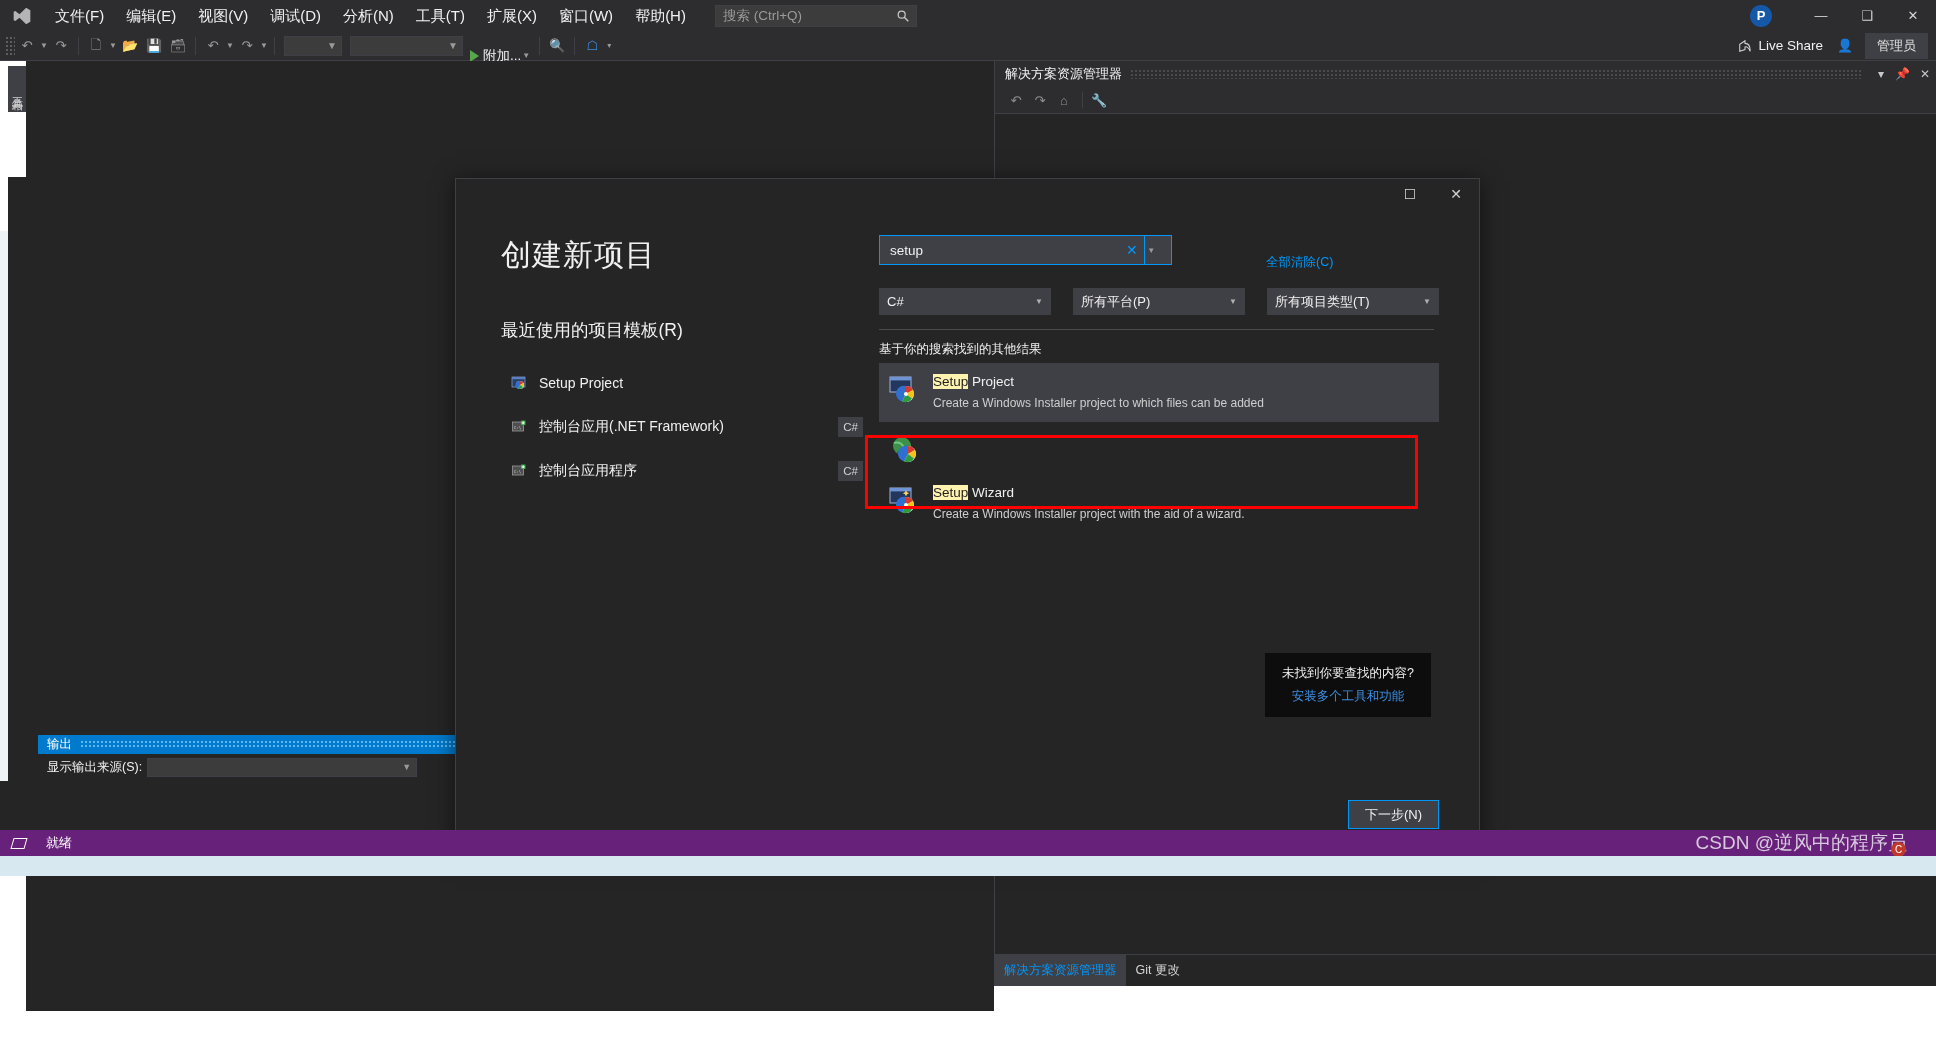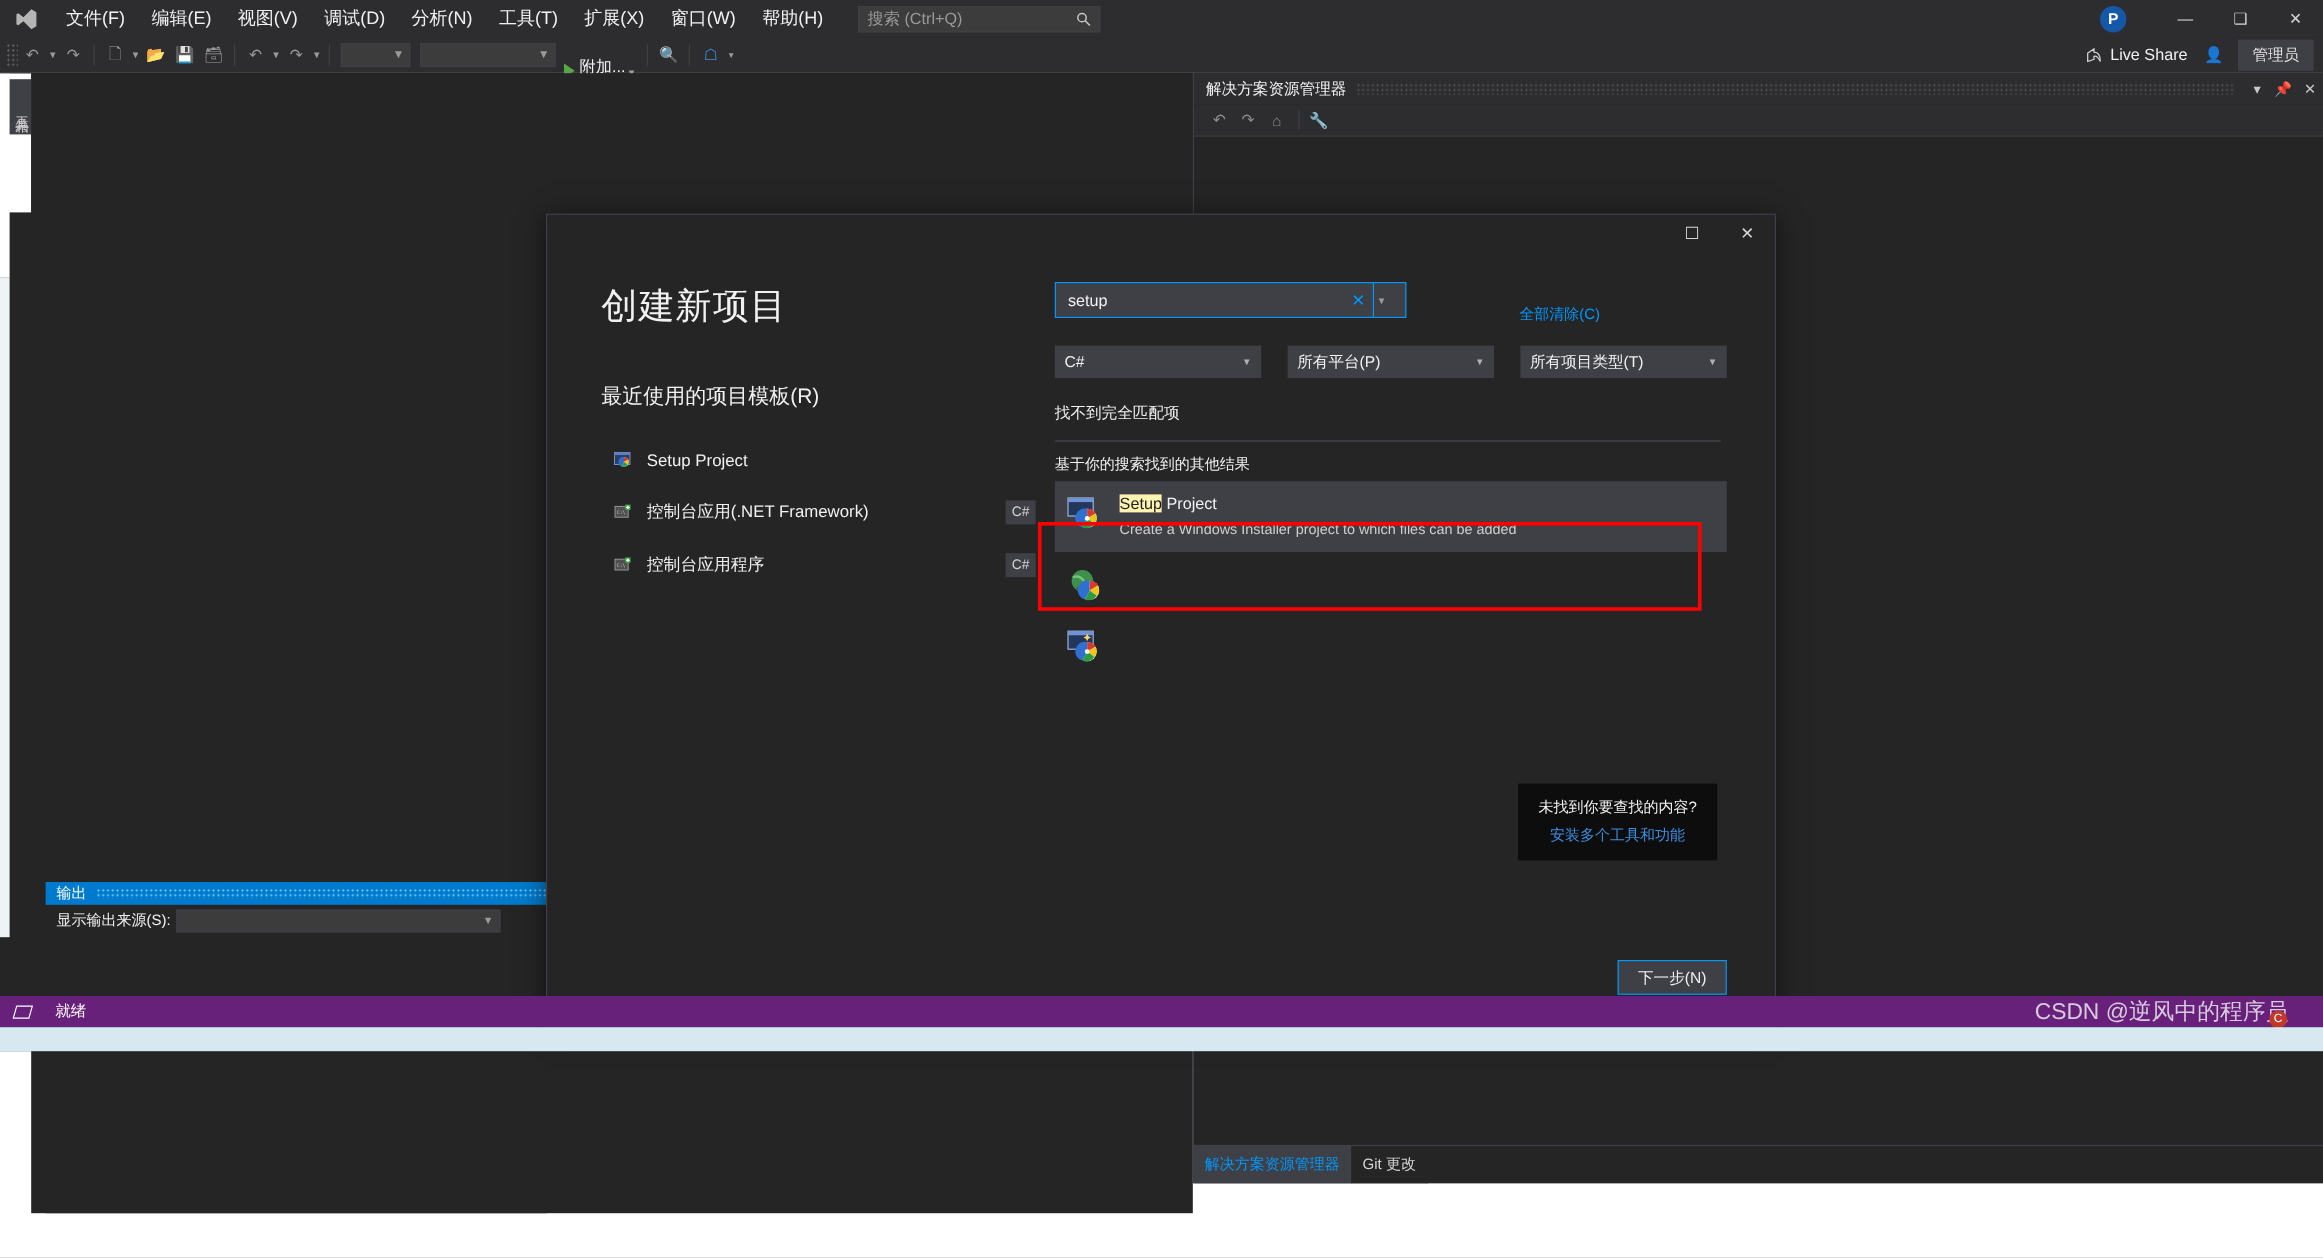--- a/index.html
+++ b/index.html
@@ -76,21 +76,21 @@
     margin: 0 1px; color:#9a9a9a; font-size:13px; }
   .tb-caret { font-size: 8px; color:#9a9a9a; width:10px; text-align:center;}
   .tb-sep { width:1px; height:18px; background:#3f3f46; margin:0 5px; }
   .tb-combo {
     height: 20px; background:#3c3c3c; border:1px solid #3f3f46; margin: 0 4px;
     display:flex; align-items:center; justify-content:flex-end; padding-right:4px;
     color:#9a9a9a; font-size:10px;
   }
   .tb-combo.w1 { width: 58px; }
   .tb-combo.w2 { width: 113px; }
-  .tb-run { display:flex; align-items:flex-end; color:#f1f1f1; font-size:13.5px; padding:0 3px;margin-top:20px;}
+  .tb-run { display:flex; align-items:center; color:#f1f1f1; font-size:13.5px; padding:0 3px;margin-top:20px;}
   .tri-green { width:0;height:0;border-left:9px solid #57a64a;border-top:6px solid transparent;border-bottom:6px solid transparent; margin-right:4px;}
 
   
   .toolbox-tab {
     position:absolute; left: 8px; top: 66px; width: 18px; height: 46px;
     background: #3f3f46; color:#d0d0d0;
     writing-mode: vertical-rl;
     font-size: 11.5px; text-align:center; letter-spacing:1px;
     display:flex; align-items:center; justify-content:center;
   }
@@ -490,21 +490,20 @@
           <div class="filter-combo">
             <span>所有平台(P)</span>
             <span class="caret">▼</span>
           </div>
           <div class="filter-combo">
             <span>所有项目类型(T)</span>
             <span class="caret">▼</span>
           </div>
         </div>
 
-        <div class="no-match">找不到完全匹配项</div>
         <div class="hr"></div>
         <div class="other-results">基于你的搜索找到的其他结果</div>
 
         <div class="results">
 
           <div class="result-item selected">
             <svg class="res-icon" viewBox="0 0 32 30">
               <rect x="1" y="2" width="21" height="15" fill="#23365c" stroke="#9fb4d8" stroke-width="1"></rect>
               <rect x="1" y="2" width="21" height="3.4" fill="#6f93d4"></rect>
               <circle cx="17" cy="19" r="8" fill="#efefef"></circle>
@@ -540,20 +539,26 @@
               <rect x="1" y="2" width="21" height="15" fill="#23365c" stroke="#9fb4d8" stroke-width="1"></rect>
               <rect x="1" y="2" width="21" height="3.4" fill="#6f93d4"></rect>
               <path d="M17 4 l1 2.2 2.2 1 -2.2 1 -1 2.2 -1 -2.2 -2.2 -1 2.2 -1 Z" fill="#ffd45e"></path>
               <circle cx="17" cy="19" r="8" fill="#efefef"></circle>
               <path d="M17 19 L17 11 A8 8 0 0 1 24 15 Z" fill="#d93a2b"></path>
               <path d="M17 19 L24 15 A8 8 0 0 1 23 23.5 Z" fill="#f0c419"></path>
               <path d="M17 19 L23 23.5 A8 8 0 0 1 13 26.5 Z" fill="#2d9c3f"></path>
               <path d="M17 19 L13 26.5 A8 8 0 0 1 17 11 Z" fill="#2f6fd0"></path>
               <circle cx="17" cy="19" r="2" fill="#ffffff"></circle>
             </svg>
+            <div>
+              <div class="res-title">
+                <span></span><span class="hl">Setup</span><span> Wizard</span>
+              </div>
+              <div class="res-desc">Create a Windows Installer project with the aid of a wizard.</div>
+            </div>
           </div>
 
         </div>
 
         <div class="red-outline"></div>
 
         <div class="tooltip-box">
           <div class="tt-line1">未找到你要查找的内容?</div>
           <div class="tt-link">安装多个工具和功能</div>
         </div>

